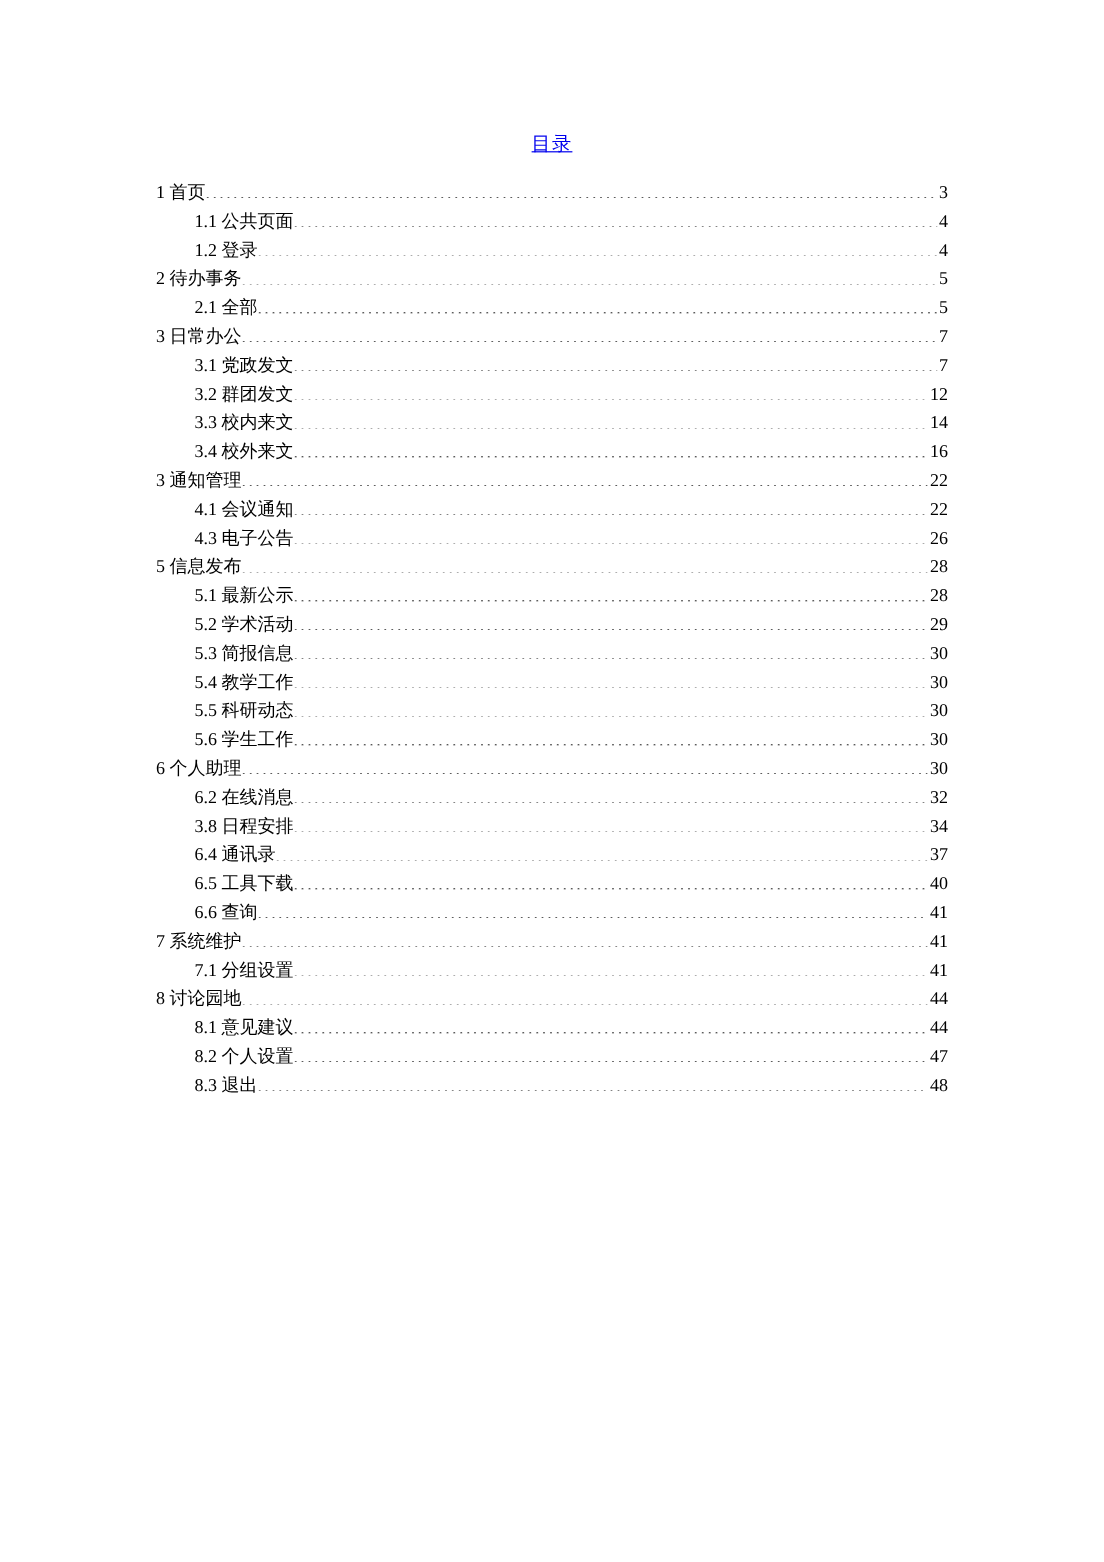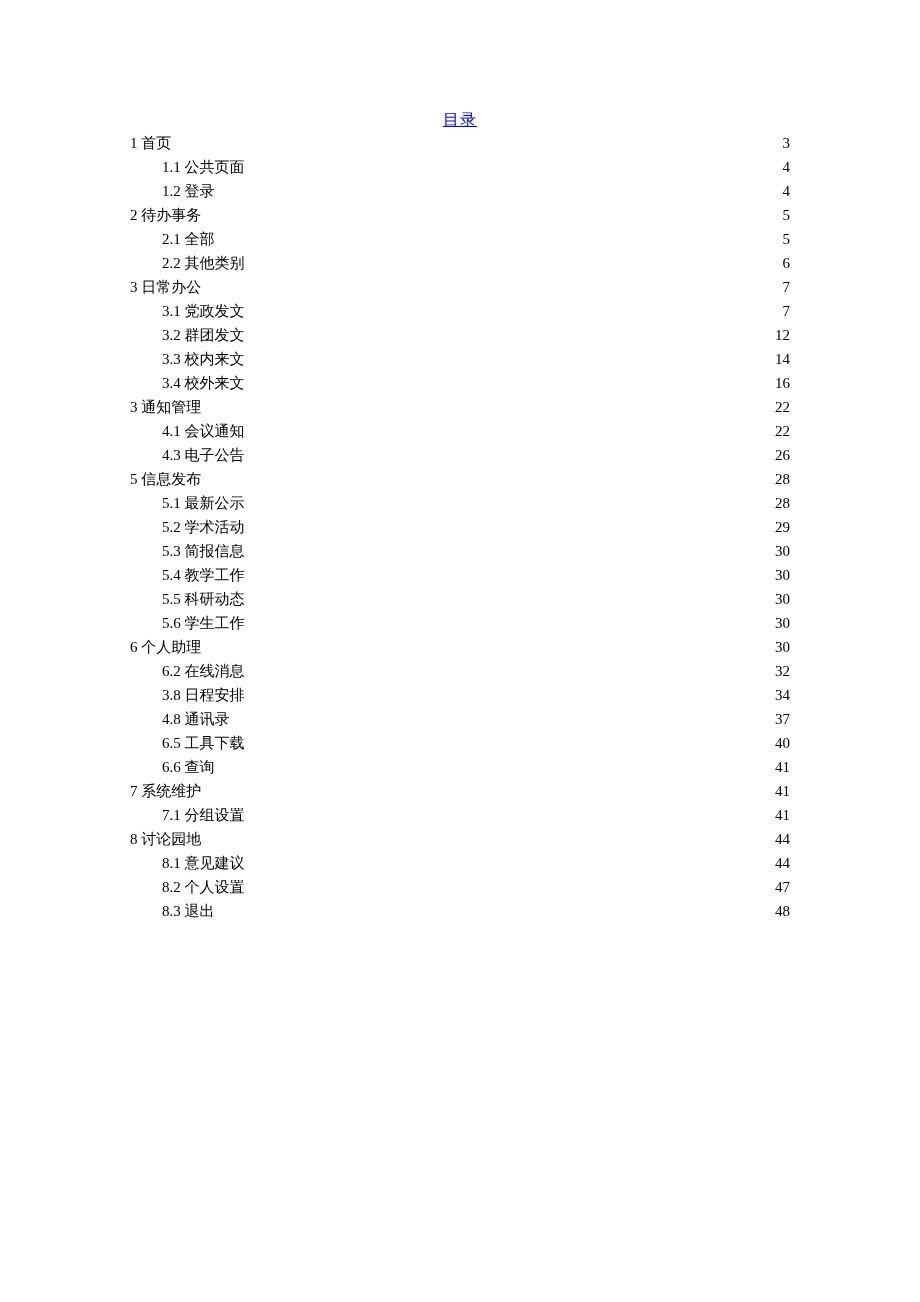--- a/index.html
+++ b/index.html
@@ -11,20 +11,21 @@
       width: 920px;
       height: 1302px;
       background: #ffffff;
       font-family: "SimSun", "宋体", serif;
       font-size: 15px;
       color: #000000;
       padding: 110px 130px 0 130px;
     }
     .title {
       text-align: center;
+      margin-bottom: 18px;
     }
     .title a {
       color: #0000ee;
       text-decoration: underline;
       font-size: 16px;
       letter-spacing: 1px;
     }
     .toc {
       line-height: 1.6;
     }
@@ -89,25 +90,20 @@
     <div class="toc-entry level-1">
       <span class="toc-label">2 待办事务 </span>
       <span class="toc-leader"></span>
       <span class="toc-page">5</span>
     </div>
     <div class="toc-entry level-2">
       <span class="toc-label">2.1 全部</span>
       <span class="toc-leader"></span>
       <span class="toc-page">5</span>
     </div>
-    <div class="toc-entry level-2">
-      <span class="toc-label">2.2 其他类别</span>
-      <span class="toc-leader"></span>
-      <span class="toc-page">6</span>
-    </div>
     <div class="toc-entry level-1">
       <span class="toc-label">3 日常办公 </span>
       <span class="toc-leader"></span>
       <span class="toc-page">7</span>
     </div>
     <div class="toc-entry level-2">
       <span class="toc-label">3.1 党政发文</span>
       <span class="toc-leader"></span>
       <span class="toc-page">7</span>
     </div>
@@ -185,21 +181,21 @@
       <span class="toc-label">6.2 在线消息</span>
       <span class="toc-leader"></span>
       <span class="toc-page">32</span>
     </div>
     <div class="toc-entry level-2">
       <span class="toc-label">3.8 日程安排</span>
       <span class="toc-leader"></span>
       <span class="toc-page">34</span>
     </div>
     <div class="toc-entry level-2">
-      <span class="toc-label">4.8 通讯录</span>
+      <span class="toc-label">6.4 通讯录</span>
       <span class="toc-leader"></span>
       <span class="toc-page">37</span>
     </div>
     <div class="toc-entry level-2">
       <span class="toc-label">6.5 工具下载</span>
       <span class="toc-leader"></span>
       <span class="toc-page">40</span>
     </div>
     <div class="toc-entry level-2">
       <span class="toc-label">6.6 查询</span>

